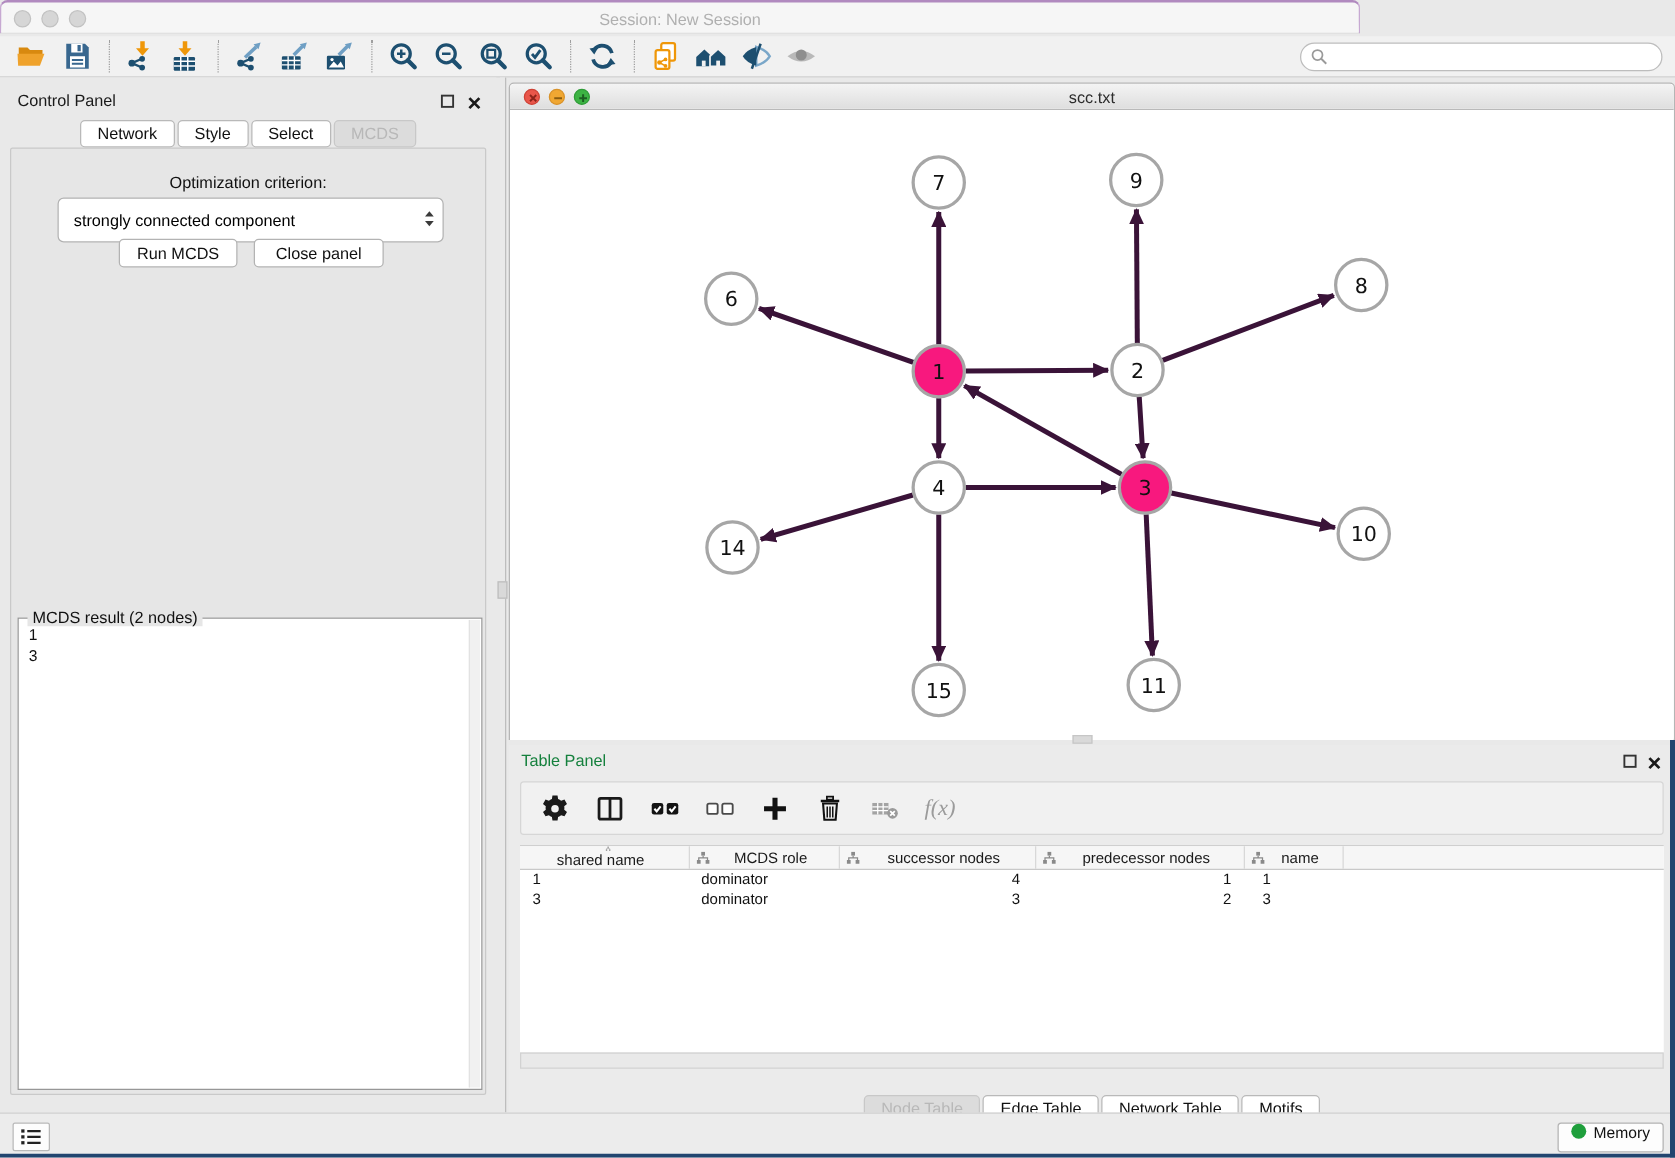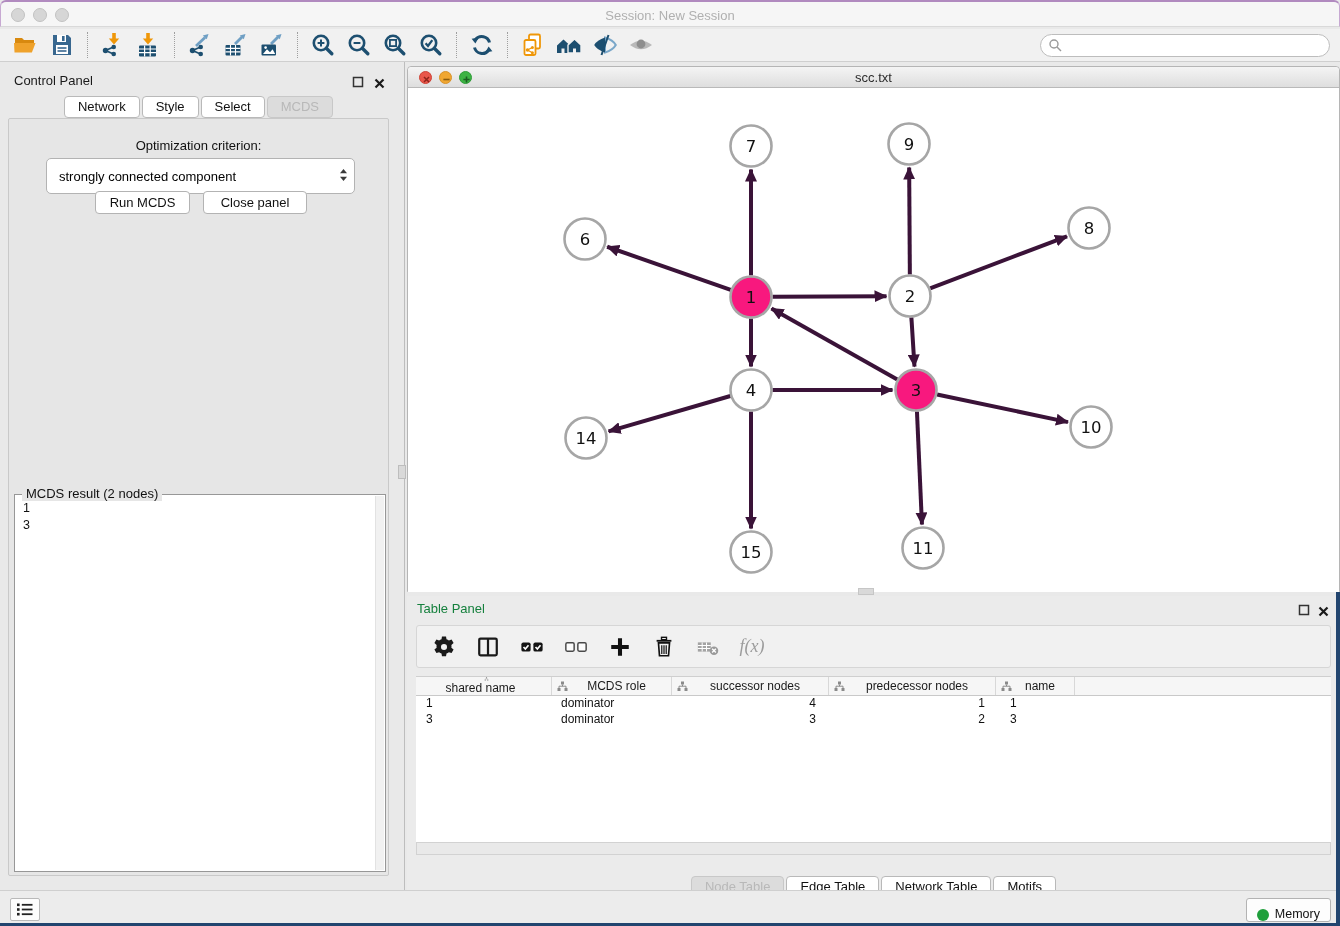--- a/index.html
+++ b/index.html
@@ -1,19 +1,19 @@
 <!DOCTYPE html>
 <html><head>
 <meta charset="utf-8">
 <style>
   * { margin:0; padding:0; box-sizing:border-box; }
   html,body { width:1340px; height:926px; overflow:hidden; font-family:"Liberation Sans", sans-serif; background:#e9e9e9; }
 
   
-  #titlebar { position:absolute; left:0; top:0; width:1340px; height:27px;
+  #titlebar { position:absolute; left:0; top:0; width:1088px; height:27px;
     background:#f6f6f6; border-top:2px solid #b18abf; border-left:1px solid #c7a9d2; border-right:1px solid #c7a9d2;
     border-bottom:1px solid #d9d9d9; border-radius:6px 6px 0 0; }
   .tl-dot { position:absolute; top:6px; width:14px; height:14px; border-radius:50%;
     background:#d6d6d6; border:1px solid #c2c2c2; }
   #win-title { position:absolute; left:0; right:0; top:6px; text-align:center; font-size:13px; color:#b0b0b0; }
 
   
   #toolbar { position:absolute; left:0; top:29px; width:1340px; height:33px; background:#f1f1f1;
     border-bottom:1px solid #cfcfcf; display:flex; align-items:center; padding-left:8px; }
   .tb-btn { width:36px; height:30px; display:flex; align-items:center; justify-content:center; }
@@ -83,21 +83,21 @@
   .tr { display:flex; height:16px; font-size:12px; color:#111; }
   .td { overflow:hidden; white-space:nowrap; }
   #tp-scrollstrip { position:absolute; left:9px; top:246px; width:915px; height:13px; background:#e9e9e9; border:1px solid #d2d2d2; }
   #tp-tabs { position:absolute; left:0; right:0; top:280px; }
 
   
   #status-bar { position:absolute; left:0; top:890px; width:1340px; height:36px; background:#ececec; border-top:1px solid #cfcfcf; }
   #list-btn { position:absolute; left:10px; top:7px; width:30px; height:23px; background:#fdfdfd;
     border:1px solid #b9b9b9; border-radius:2px; display:flex; align-items:center; justify-content:center; }
   #memory-btn { position:absolute; right:9px; top:7px; height:24px; background:#fdfdfd; border:1px solid #b3b3b3;
-    border-radius:3px; display:flex; align-items:flex-end; padding:0 10px; gap:6px; font-size:12.5px; color:#111; }
+    border-radius:3px; display:flex; align-items:flex-start; padding:0 10px; gap:6px; font-size:12.5px; color:#111; }
   #memory-dot { width:12px; height:12px; border-radius:50%; background:#1f9f3c; }
 
   
   #desk-right { position:absolute; right:0; top:592px; width:4px; height:334px; background:#22456f; }
   #desk-bottom { position:absolute; left:0; top:923px; width:1340px; height:3px; background:#22456f; }
 </style>
 </head>
 <body>
 
 <div id="titlebar">

